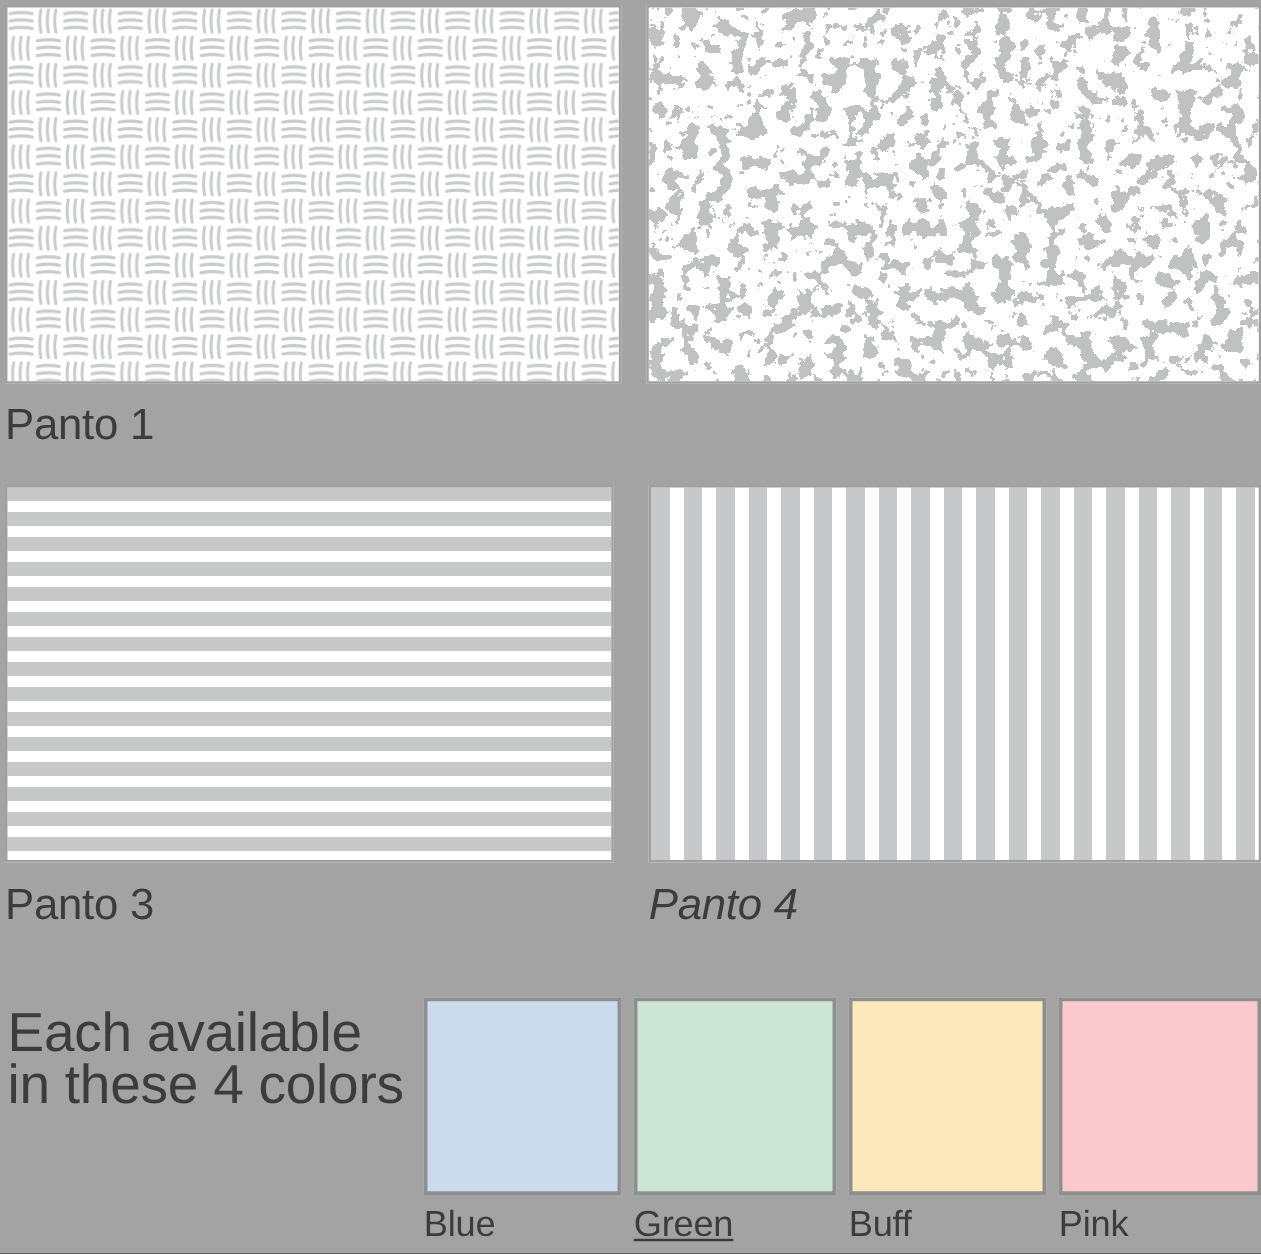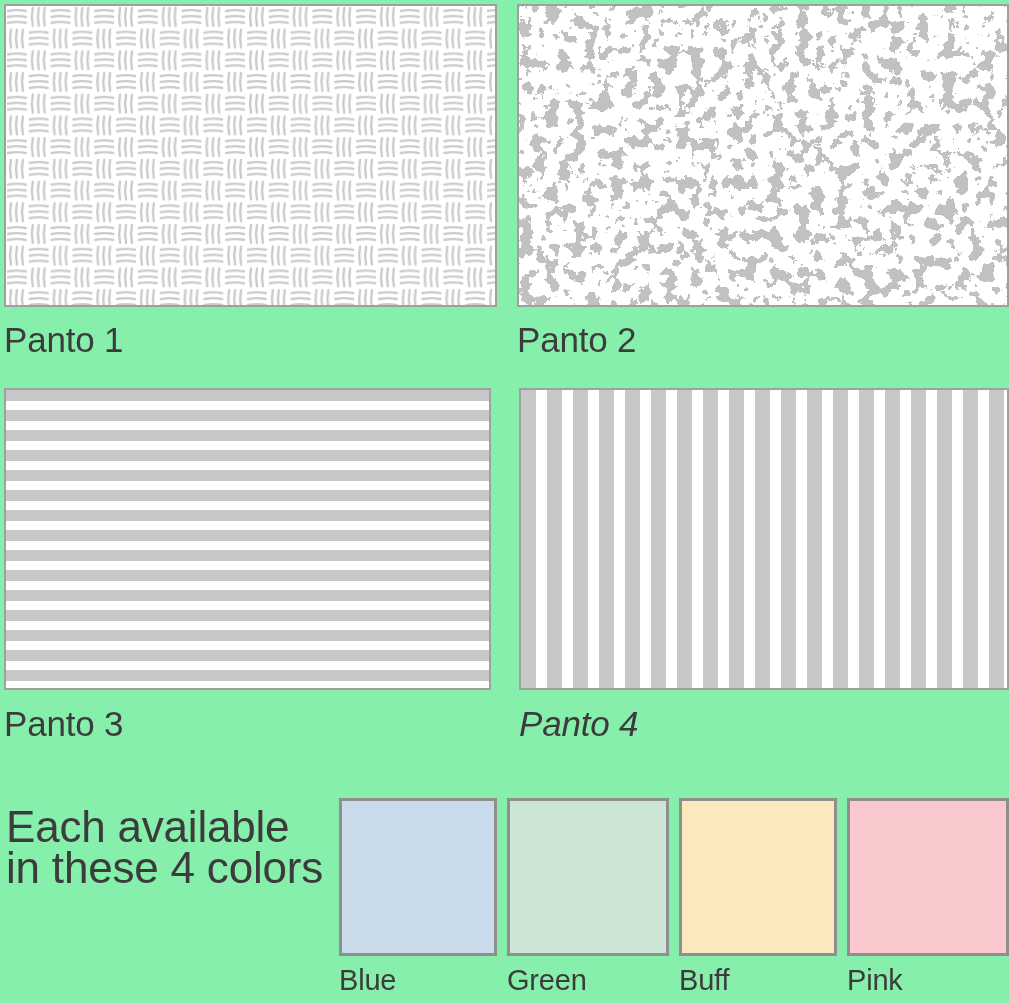--- a/index.html
+++ b/index.html
@@ -14,21 +14,21 @@
     overflow: hidden;
     font-family: "Liberation Sans", sans-serif;
     -webkit-font-smoothing: antialiased;
   }
 
   .stage {
     position: absolute;
     left: 0; top: 0;
     width: 1009px;
     height: 1003px;
-    background: #86efac;
+    background: #a3a3a3;
   }
 
   
   .tile {
     position: absolute;
     box-sizing: border-box;
     border: 2px solid #a0a0a0;
     background-color: #ffffff;
     overflow: hidden;
   }
@@ -168,38 +168,37 @@
             <feFuncA type="discrete" tableValues="0 0 0 0 0 0 0 0 0 1 1 1 1 1 1 1"></feFuncA>
           </feComponentTransfer>
           <feFlood flood-color="#bfc1c3" result="ink"></feFlood>
           <feComposite in="ink" in2="hard" operator="in"></feComposite>
         </filter>
       </defs>
       <rect width="492" height="303" fill="#ffffff"></rect>
       <rect width="492" height="303" filter="url(#mottleFilter)"></rect>
     </svg>
   </div>
-  <div class="caption" style="left: 517px; top: 322px; color: rgb(60, 60, 60);">Panto 2</div>
 
   <div class="tile pat-hstripe" id="tile-panto-3" style="left: 4px; top: 388px; width: 487px; height: 302px; border-color: rgb(160, 160, 160);"></div>
   <div class="caption" style="left: 4px; top: 706px; color: rgb(60, 60, 60); text-align: center;">Panto 3</div>
 
   <div class="tile pat-vstripe" id="tile-panto-4" style="left: 519px; top: 388px; width: 490px; height: 302px; border-color: rgb(160, 160, 160);"></div>
   <div class="caption" style="left: 519px; top: 706px; color: rgb(60, 60, 60); font-style: italic;">Panto 4</div>
 
   <div class="colors-note" style="color: rgb(60, 60, 60);">
     <span>Each available</span>
     <span>in these 4 colors</span>
   </div>
 
   <div class="color-swatch" id="swatch-0" style="left: 339px; width: 158px; background-color: rgb(202, 219, 236); border-color: rgb(143, 143, 143);"></div>
   <div class="color-label" style="left: 339px; color: rgb(60, 60, 60);">Blue</div>
 
   <div class="color-swatch" id="swatch-1" style="left: 507px; width: 162px; background-color: rgb(205, 229, 213); border-color: rgb(143, 143, 143);"></div>
-  <div class="color-label" style="left: 507px; color: rgb(60, 60, 60);">Green</div>
+  <div class="color-label" style="left: 507px; color: rgb(60, 60, 60); text-decoration: underline;">Green</div>
 
   <div class="color-swatch" id="swatch-2" style="left: 679px; width: 158px; background-color: rgb(251, 232, 188); border-color: rgb(143, 143, 143);"></div>
   <div class="color-label" style="left: 679px; color: rgb(60, 60, 60);">Buff</div>
 
   <div class="color-swatch" id="swatch-3" style="left: 847px; width: 162px; background-color: rgb(250, 201, 206); border-color: rgb(143, 143, 143);"></div>
   <div class="color-label" style="left: 847px; color: rgb(60, 60, 60);">Pink</div>
 
 </div>
 
 </body></html>

